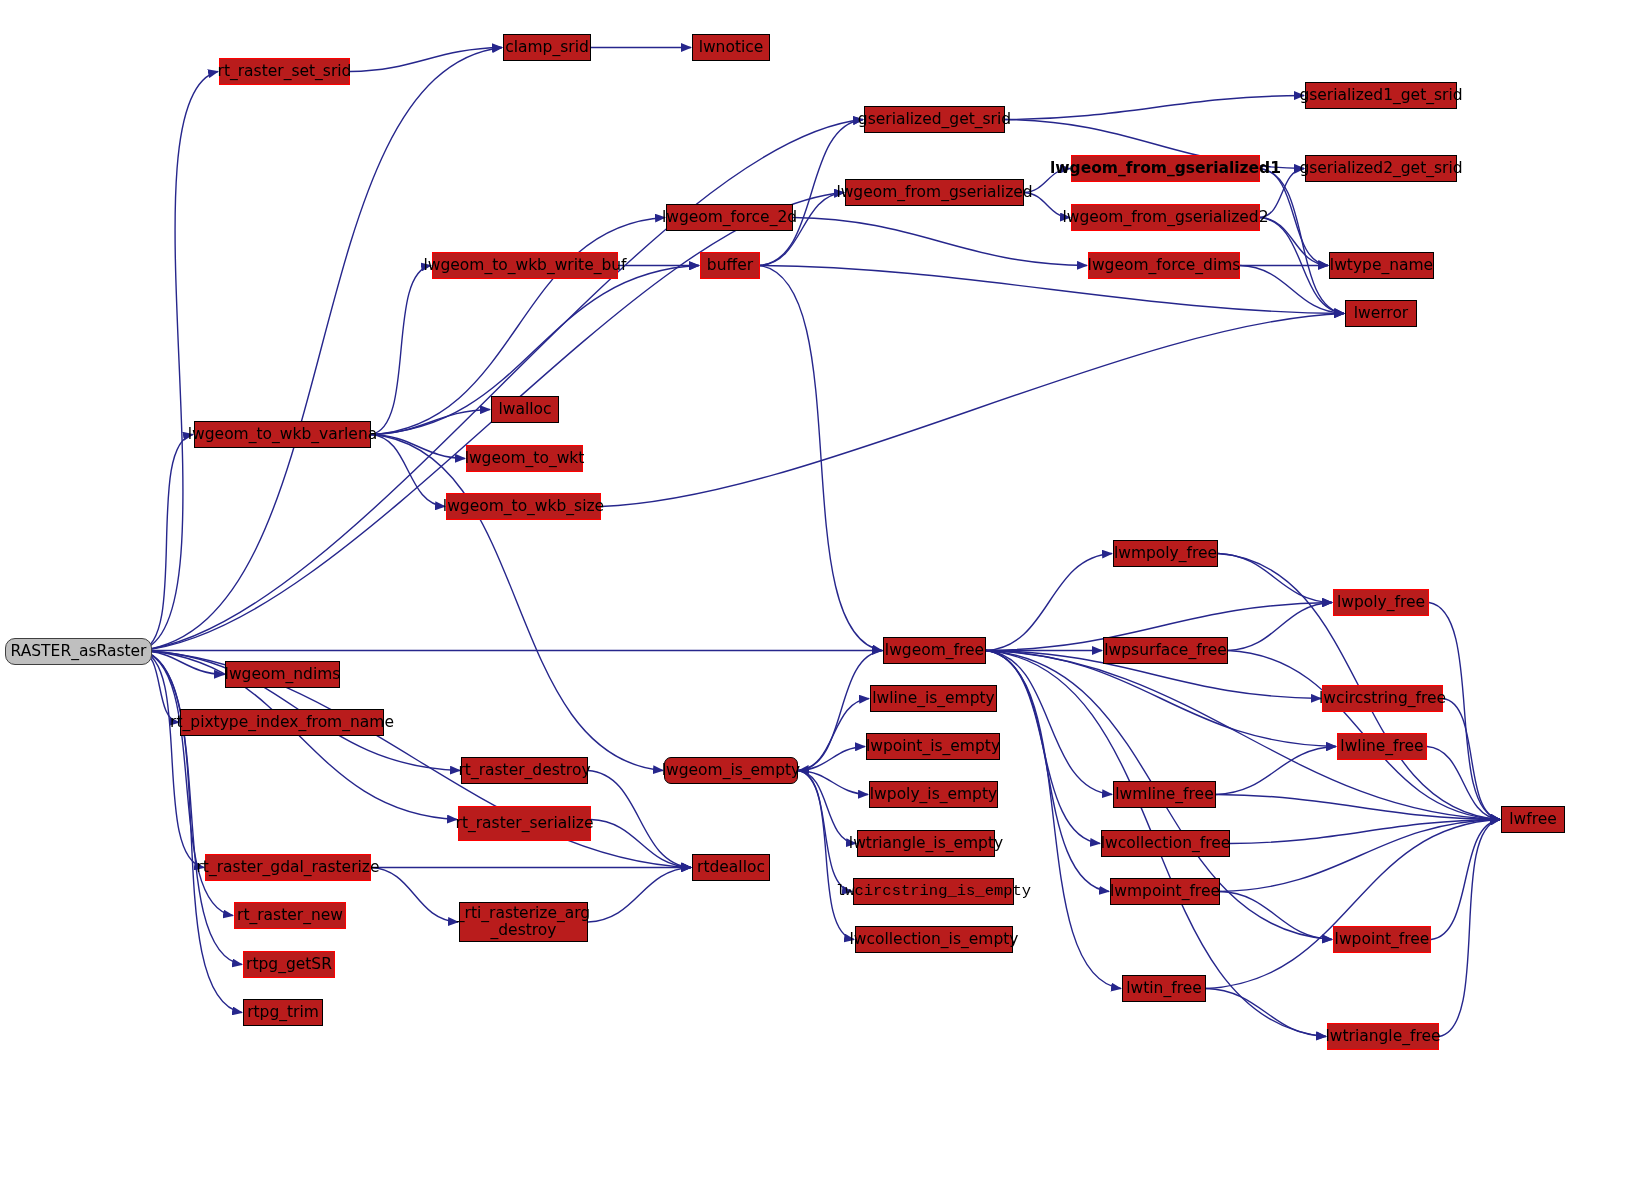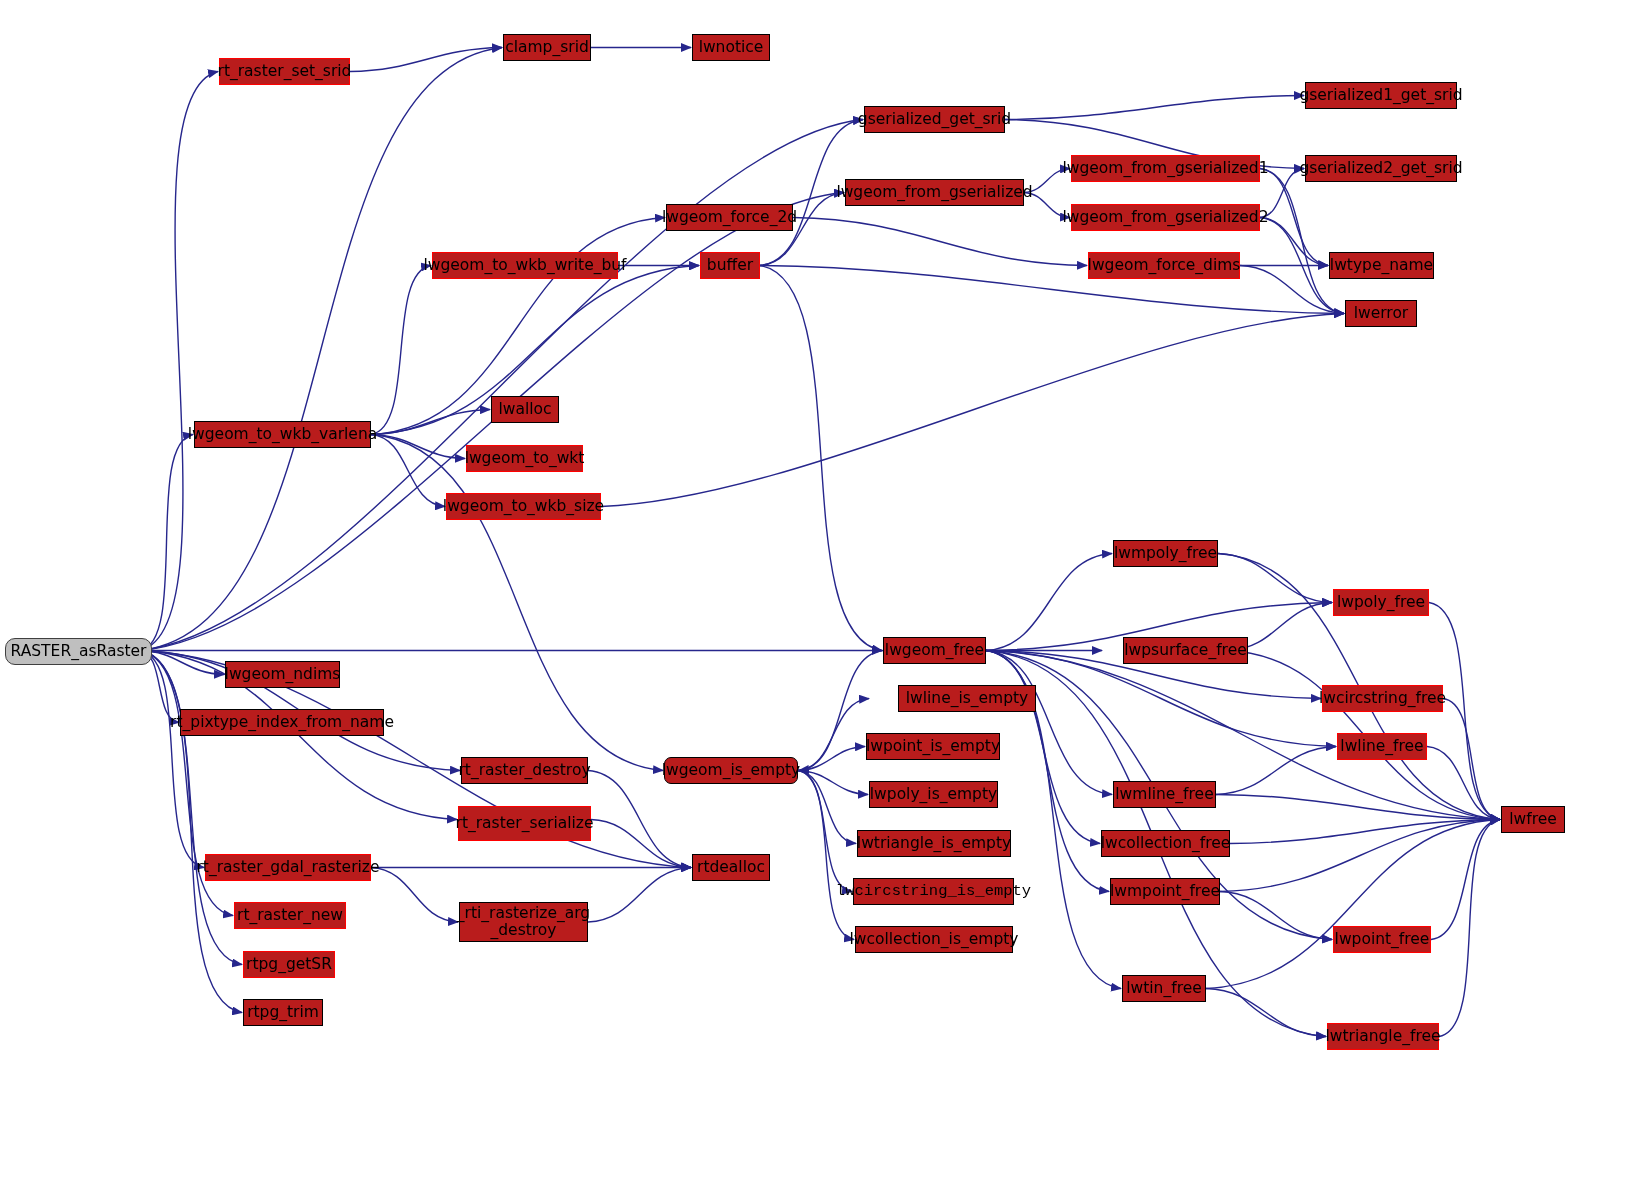--- a/index.html
+++ b/index.html
@@ -108,52 +108,52 @@
         <path d="M1206,988.5 C1349.76,981.74 1356.24,826.26 1500,819.5"></path>
         <path d="M1439,1036.5 C1490.66,1027.82 1448.34,828.18 1500,819.5"></path>
       </g>
   </svg>
   <div id="node-layer">
       <div class="node" style="left: 503px; top: 34px; width: 88px; height: 27px;">clamp_srid</div>
       <div class="node" style="left: 692px; top: 34px; width: 78px; height: 27px;">lwnotice</div>
       <div class="node red" style="left: 219px; top: 58px; width: 131px; height: 27px;">rt_raster_set_srid</div>
       <div class="node" style="left: 1305px; top: 82px; width: 152px; height: 27px;">gserialized1_get_srid</div>
       <div class="node" style="left: 864px; top: 106px; width: 141px; height: 27px;">gserialized_get_srid</div>
-      <div class="node red" style="left: 1071px; top: 155px; width: 189px; height: 27px;">lwgeom_from_gserialized1</div>
+      <div class="node red" style="left: 1071px; top: 155px; width: 189px; height: 27px; font-weight: bold;">lwgeom_from_gserialized1</div>
       <div class="node" style="left: 1305px; top: 155px; width: 152px; height: 27px;">gserialized2_get_srid</div>
       <div class="node" style="left: 845px; top: 179px; width: 179px; height: 27px;">lwgeom_from_gserialized</div>
       <div class="node red" style="left: 1071px; top: 204px; width: 189px; height: 27px;">lwgeom_from_gserialized2</div>
       <div class="node" style="left: 666px; top: 204px; width: 127px; height: 27px;">lwgeom_force_2d</div>
       <div class="node red" style="left: 1088px; top: 252px; width: 152px; height: 27px;">lwgeom_force_dims</div>
       <div class="node" style="left: 1329px; top: 252px; width: 105px; height: 27px;">lwtype_name</div>
       <div class="node red" style="left: 432px; top: 252px; width: 186px; height: 27px;">lwgeom_to_wkb_write_buf</div>
       <div class="node red" style="left: 700px; top: 252px; width: 60px; height: 27px;">buffer</div>
       <div class="node" style="left: 1345px; top: 300px; width: 72px; height: 27px;">lwerror</div>
       <div class="node" style="left: 491px; top: 396px; width: 68px; height: 27px;">lwalloc</div>
       <div class="node" style="left: 194px; top: 421px; width: 177px; height: 27px;">lwgeom_to_wkb_varlena</div>
       <div class="node red" style="left: 466px; top: 445px; width: 117px; height: 27px;">lwgeom_to_wkt</div>
       <div class="node red" style="left: 446px; top: 493px; width: 155px; height: 27px;">lwgeom_to_wkb_size</div>
       <div class="node" style="left: 1113px; top: 540px; width: 105px; height: 27px;">lwmpoly_free</div>
       <div class="node red" style="left: 1333px; top: 589px; width: 96px; height: 27px;">lwpoly_free</div>
       <div class="node cur" style="left: 5px; top: 638px; width: 147px; height: 27px; border-radius: 10px;">RASTER_asRaster</div>
       <div class="node" style="left: 883px; top: 637px; width: 103px; height: 27px;">lwgeom_free</div>
-      <div class="node" style="left: 1103px; top: 637px; width: 125px; height: 27px; margin-left: 20px;">lwpsurface_free</div>
+      <div class="node" style="left: 1103px; top: 637px; width: 125px; height: 27px;">lwpsurface_free</div>
       <div class="node" style="left: 225px; top: 661px; width: 115px; height: 27px;">lwgeom_ndims</div>
-      <div class="node" style="left: 870px; top: 685px; width: 138px; height: 27px; margin-left: 28px;">lwline_is_empty</div>
+      <div class="node" style="left: 870px; top: 685px; width: 127px; height: 27px;">lwline_is_empty</div>
       <div class="node red" style="left: 1322px; top: 685px; width: 121px; height: 27px;">lwcircstring_free</div>
       <div class="node" style="left: 180px; top: 709px; width: 204px; height: 27px;">rt_pixtype_index_from_name</div>
       <div class="node" style="left: 866px; top: 733px; width: 134px; height: 27px;">lwpoint_is_empty</div>
       <div class="node red" style="left: 1337px; top: 733px; width: 90px; height: 27px;">lwline_free</div>
       <div class="node" style="left: 461px; top: 757px; width: 127px; height: 27px;">rt_raster_destroy</div>
       <div class="node" style="left: 664px; top: 757px; width: 134px; height: 27px; border-radius: 7px;">lwgeom_is_empty</div>
       <div class="node" style="left: 869px; top: 781px; width: 129px; height: 27px;">lwpoly_is_empty</div>
       <div class="node" style="left: 1113px; top: 781px; width: 103px; height: 27px;">lwmline_free</div>
       <div class="node red" style="left: 458px; top: 806px; width: 133px; height: 35px;">rt_raster_serialize</div>
       <div class="node" style="left: 1501px; top: 806px; width: 64px; height: 27px;">lwfree</div>
-      <div class="node" style="left: 857px; top: 830px; width: 154px; height: 27px;">lwtriangle_is_empty</div>
+      <div class="node" style="left: 857px; top: 830px; width: 138px; height: 27px;">lwtriangle_is_empty</div>
       <div class="node" style="left: 1101px; top: 830px; width: 129px; height: 27px;">lwcollection_free</div>
       <div class="node red" style="left: 205px; top: 854px; width: 166px; height: 27px;">rt_raster_gdal_rasterize</div>
       <div class="node" style="left: 692px; top: 854px; width: 78px; height: 27px;">rtdealloc</div>
       <div class="node" style="left: 853px; top: 878px; width: 161px; height: 27px; font-family: Liberation Mono, monospace;">lwcircstring_is_empty</div>
       <div class="node" style="left: 1110px; top: 878px; width: 110px; height: 27px;">lwmpoint_free</div>
       <div class="node red" style="left: 234px; top: 902px; width: 112px; height: 27px;">rt_raster_new</div>
       <div class="node two" style="left: 459px; top: 902px; width: 129px; height: 40px;">_rti_rasterize_arg
 _destroy</div>
       <div class="node" style="left: 855px; top: 926px; width: 158px; height: 27px;">lwcollection_is_empty</div>
       <div class="node red" style="left: 1333px; top: 926px; width: 98px; height: 27px;">lwpoint_free</div>

